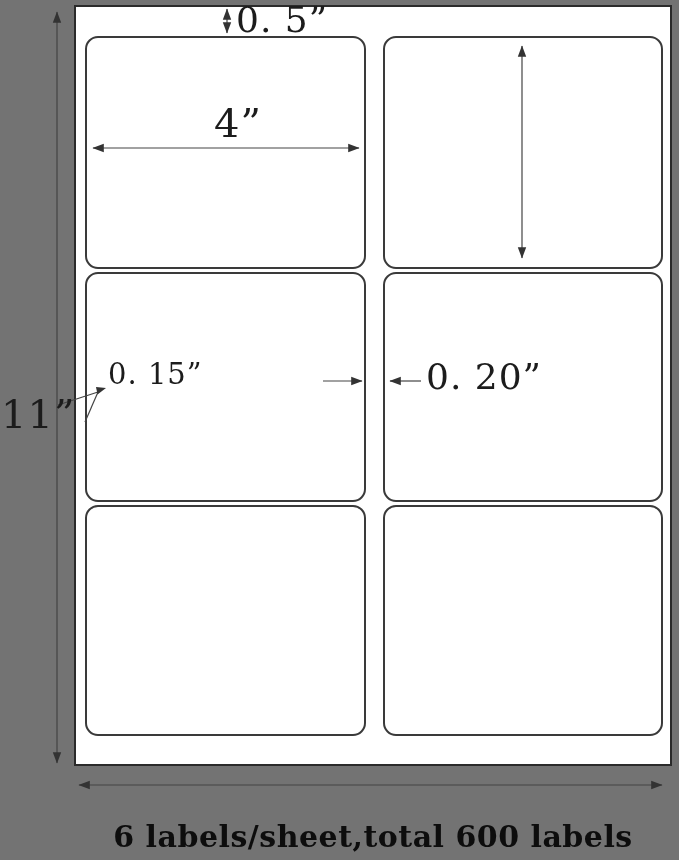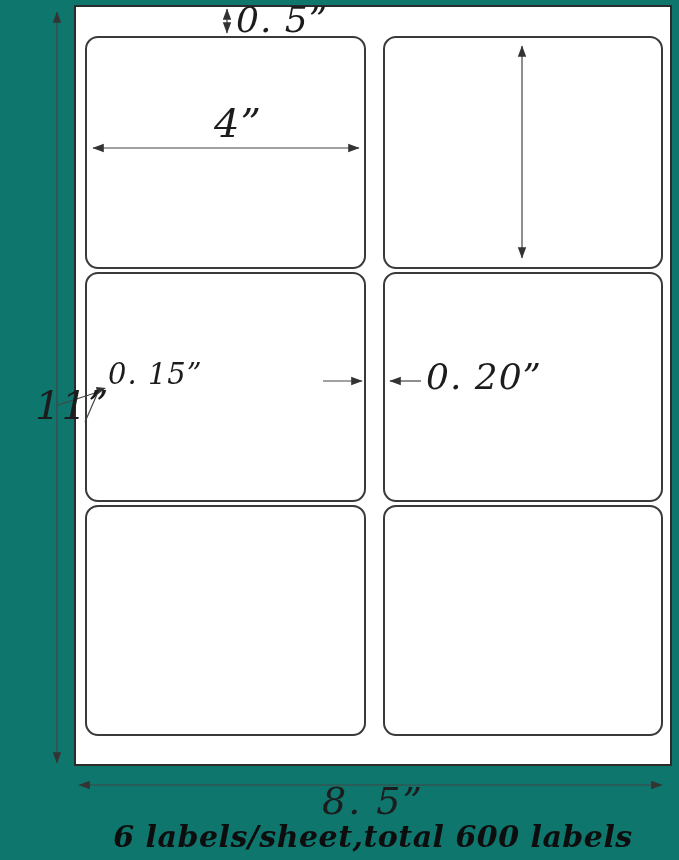--- a/index.html
+++ b/index.html
@@ -1,20 +1,19 @@
 <!DOCTYPE html>
 <html><head>
 <meta charset="utf-8">
 <style>
   html,body{margin:0;padding:0;background:#ffffff;}
   .canvas{
-    position:relative;width:679px;height:860px;background:#0f766e;
+    position:relative;width:679px;height:860px;background:#737373;
     font-family:"DejaVu Serif","Liberation Serif",serif;color:#111;
     overflow:hidden;
-    font-style:italic;
   }
   .sheet{
     position:absolute;left:74px;top:5px;width:594px;height:757px;
     border:2px solid #2b2b2b;background:#ffffff;box-sizing:content-box;
   }
   .label-cell{
     position:absolute;border:2px solid #3a3a3a;border-radius:13px;
     background:#ffffff;box-sizing:border-box;
   }
   .c1{left:85px;width:281px;}
@@ -25,21 +24,21 @@
   svg.dims{position:absolute;left:0;top:0;width:679px;height:860px;pointer-events:none;}
   .dim-text{
     position:absolute;line-height:1;white-space:nowrap;color:#1c1c1c;
     letter-spacing:1px;
   }
   .t-05 {left:236px;top:2px;  font-size:36px;}
   .t-4  {left:214px;top:103px;font-size:40px;}
   .t-333{left:529px;top:126px;font-size:38px;}
   .t-015{left:108px;top:360px;font-size:29px;}
   .t-019{left:426px;top:359px;font-size:36px;}
-  .t-11 {left:1px;  top:385px;font-size:40px;margin-left:34px;}
+  .t-11 {left:1px;  top:394px;font-size:40px;}
   .t-85 {left:74px; top:782px;font-size:38px;width:598px;text-align:center;letter-spacing:2px;}
   .caption{
     position:absolute;left:74px;top:819px;width:598px;text-align:center;
     font-size:30px;font-weight:bold;color:#0d0d0d;letter-spacing:0.5px;
   }
 </style>
 </head>
 <body>
 
 <div class="canvas">
@@ -76,17 +75,16 @@
     <line x1="58" y1="405" x2="98" y2="392" stroke="#444" stroke-width="1.2"></line>
     <line x1="85" y1="422" x2="98" y2="392" stroke="#444" stroke-width="1.2"></line>
     <polygon points="106,388 97.5,394.5 96,387" fill="#333" stroke="none"></polygon>
   </svg>
 
   <div class="dim-text t-05">0. 5”</div>
   <div class="dim-text t-4">4”</div>
   <div class="dim-text t-015">0. 15”</div>
   <div class="dim-text t-019">0. 20”</div>
   <div class="dim-text t-11">11”</div>
-  <div class="dim-text t-85">8. 5”</div>
 
   <div class="caption">6 labels/sheet,total 600 labels</div>
 
 </div>
 
 </body></html>

